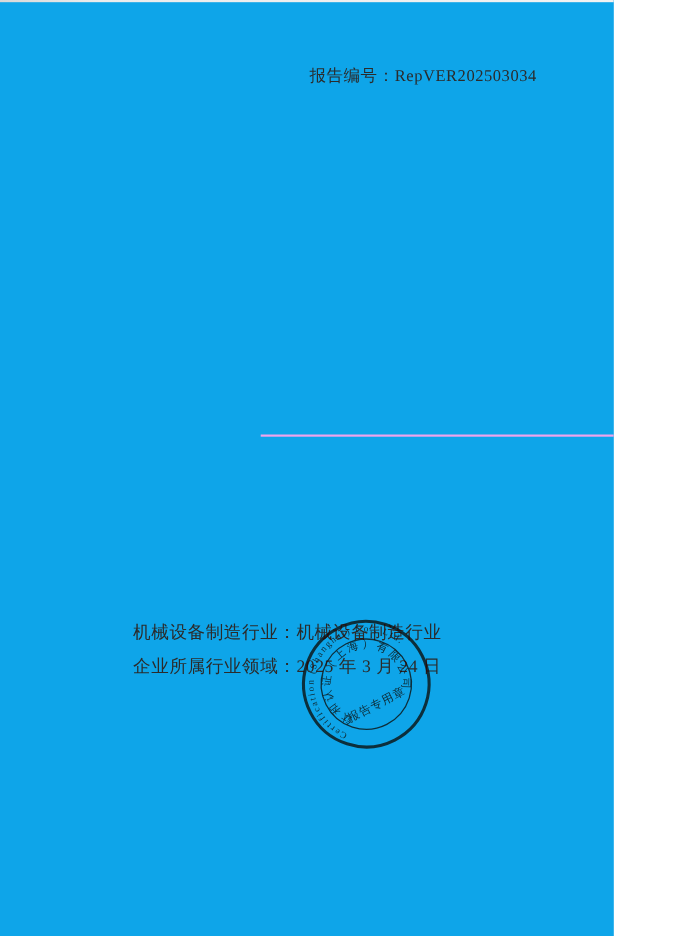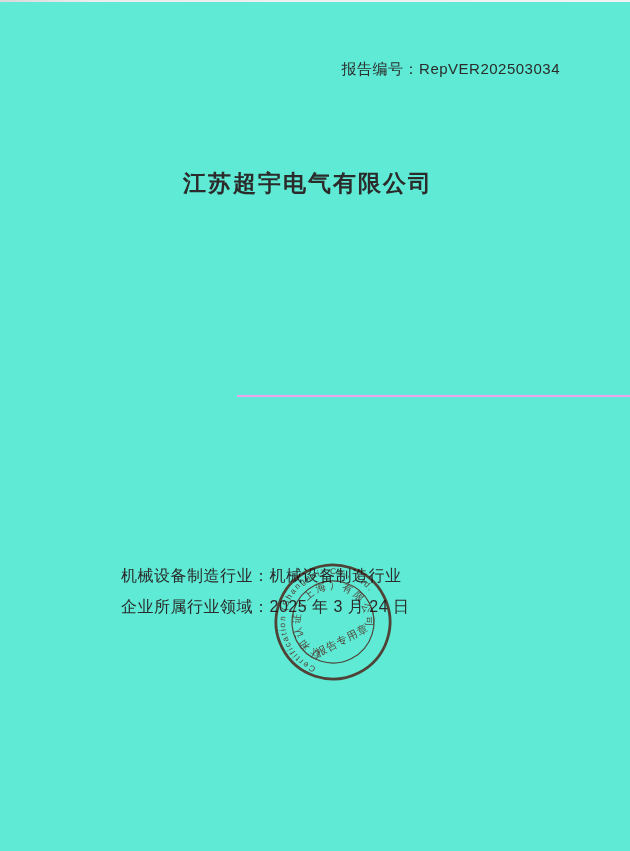--- a/index.html
+++ b/index.html
@@ -1,22 +1,22 @@
 <!DOCTYPE html>
 <html><head>
 <meta charset="utf-8">
 <style>
   html, body { margin: 0; padding: 0; background: #ffffff; }
   .page {
     position: relative;
-    width: 630px;
+    width: 558px;
     height: 851px;
-    background: #5eead4;
+    background: #0ea5e9;
     overflow: hidden;
-    font-family: Liberation Sans, sans-serif;
+    font-family: Liberation Serif, serif;
     color: #2b2b2b;
   }
   .top-shade {
     position: absolute;
     top: 0; left: 0; right: 0;
     height: 2px;
     background: linear-gradient(to right, #d8d8d8 0px, #ececec 90px, #f2f2f2 100%);
   }
   .report-number {
     position: absolute;
@@ -72,21 +72,20 @@
 
 <div class="page">
 
   <div class="top-shade"></div>
 
   <div class="report-number">
     <span>报告编号：</span><span>RepVER202503034</span>
   </div>
 
   <div class="title-block">
-    <div>江苏超宇电气有限公司</div>
   </div>
 
   <div class="divider"></div>
 
   <div class="info-block">
     <div>
       <span>机械设备制造行业：</span><span>机械设备制造行业</span>
     </div>
     <div>
       <span>企业所属行业领域：</span><span>2025 年 3 月 24 日</span>

